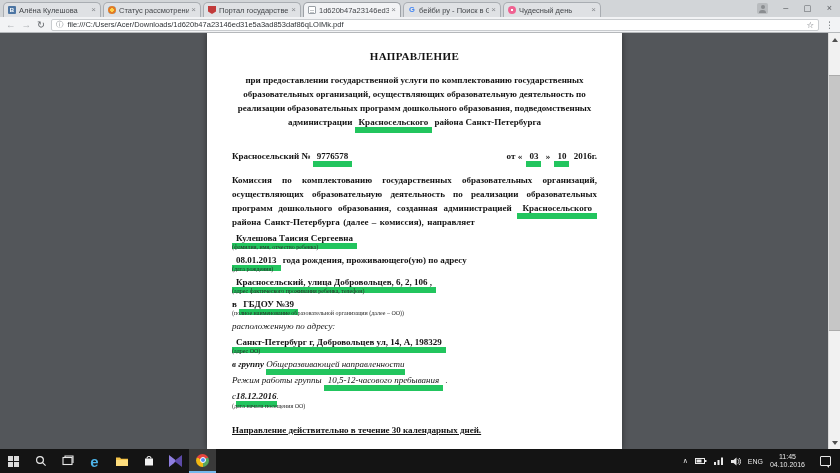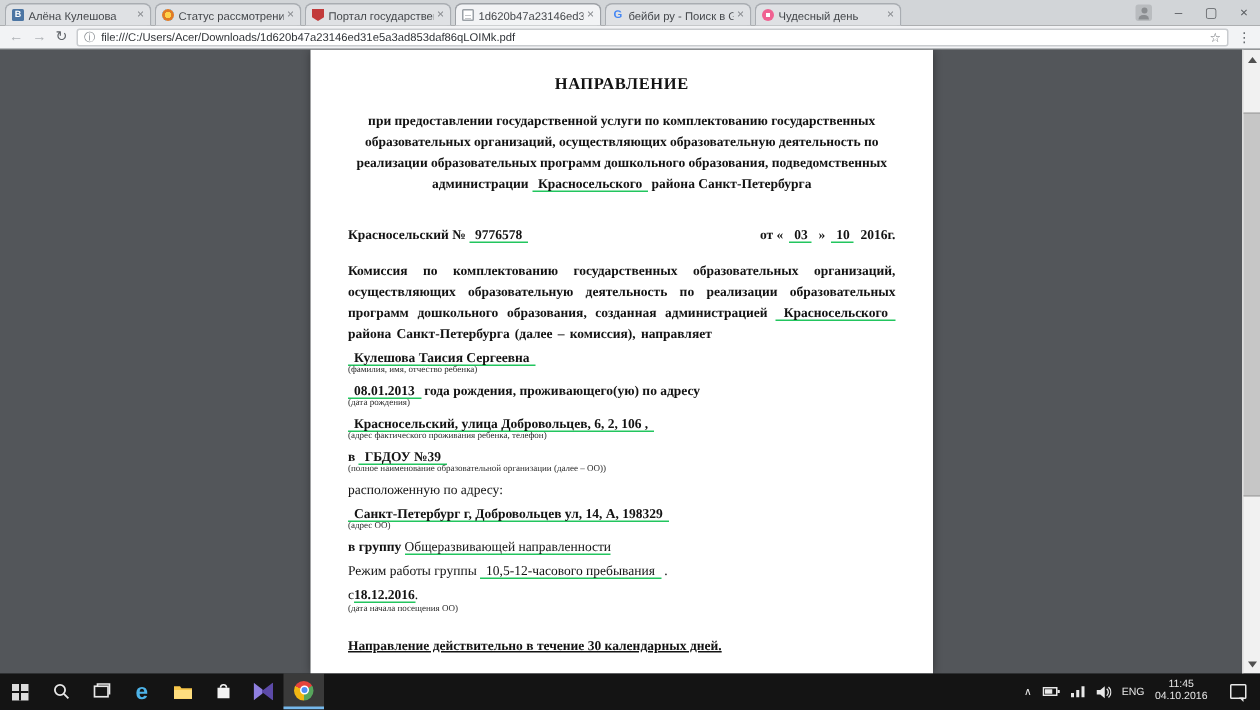--- a/index.html
+++ b/index.html
@@ -50,29 +50,29 @@
   .scrollbar { position:absolute; top:0; right:0; width:12px; height:416px; background:#f1f1f1; border-left:1px solid #dcdcdc; }
   .sb-arrow { position:absolute; left:0; width:12px; height:13px; display:flex; align-items:center; justify-content:center; }
   .sb-up { top:0; } .sb-down { bottom:0; }
   .tri-up { width:0; height:0; border-left:3px solid transparent; border-right:3px solid transparent; border-bottom:4px solid #505050; }
   .tri-down { width:0; height:0; border-left:3px solid transparent; border-right:3px solid transparent; border-top:4px solid #505050; }
   .sb-thumb { position:absolute; left:0; top:42px; width:12px; height:256px; background:#c6c6c6; border-top:1px solid #ababab; border-bottom:1px solid #ababab; }
 
   
   .doc-title { text-align:center; font-size:11px; font-weight:bold; letter-spacing:.4px; margin-top:5px; }
   .doc-intro { margin-top:11px; text-align:center; font-weight:bold; font-size:9px; line-height:14px; }
-  .u { border-bottom:1px solid #22c55e; }
+  .u { border-bottom:6px solid #22c55e; }
   .reg-row { display:flex; justify-content:space-between; margin-top:22px; font-weight:bold; font-size:9px; }
   .reg-row .u, .field .u { padding:0 4px; }
   .date-group span { margin-left:2px; }
   .commission { margin-top:12px; font-weight:bold; font-size:9px; line-height:14px; text-align:justify; word-spacing:1.2px; }
   .field { font-size:9px; line-height:12px; margin-top:3px; }
   .field .b { font-weight:bold; }
   .caption { font-size:6px; line-height:7px; color:#2a2a2a; }
-  .plain { font-size:9px; line-height:13px; margin-top:3px; }
+  .plain { font-size:9px; line-height:13px; margin-top:3px;font-style:italic; }
   .validity { margin-top:15px; font-size:9px; font-weight:bold; text-decoration:underline; }
 
   
   .taskbar { height:24px; background:#141414; display:flex; align-items:stretch; color:#e8e8e8; }
   .tb-btn { width:27px; display:flex; align-items:center; justify-content:center; }
   .tb-btn.active-app { background:#3a3a3a; border-bottom:2px solid #76b9ed; }
   .win-logo { width:11px; height:11px; background-color:#dcdcdc;
     background-image:linear-gradient(transparent 0 45%,#141414 45% 55%,transparent 55%),
                      linear-gradient(90deg,transparent 0 45%,#141414 45% 55%,transparent 55%); }
   .edge-e { color:#4db3e8; font-size:15px; font-weight:bold; line-height:15px; }

